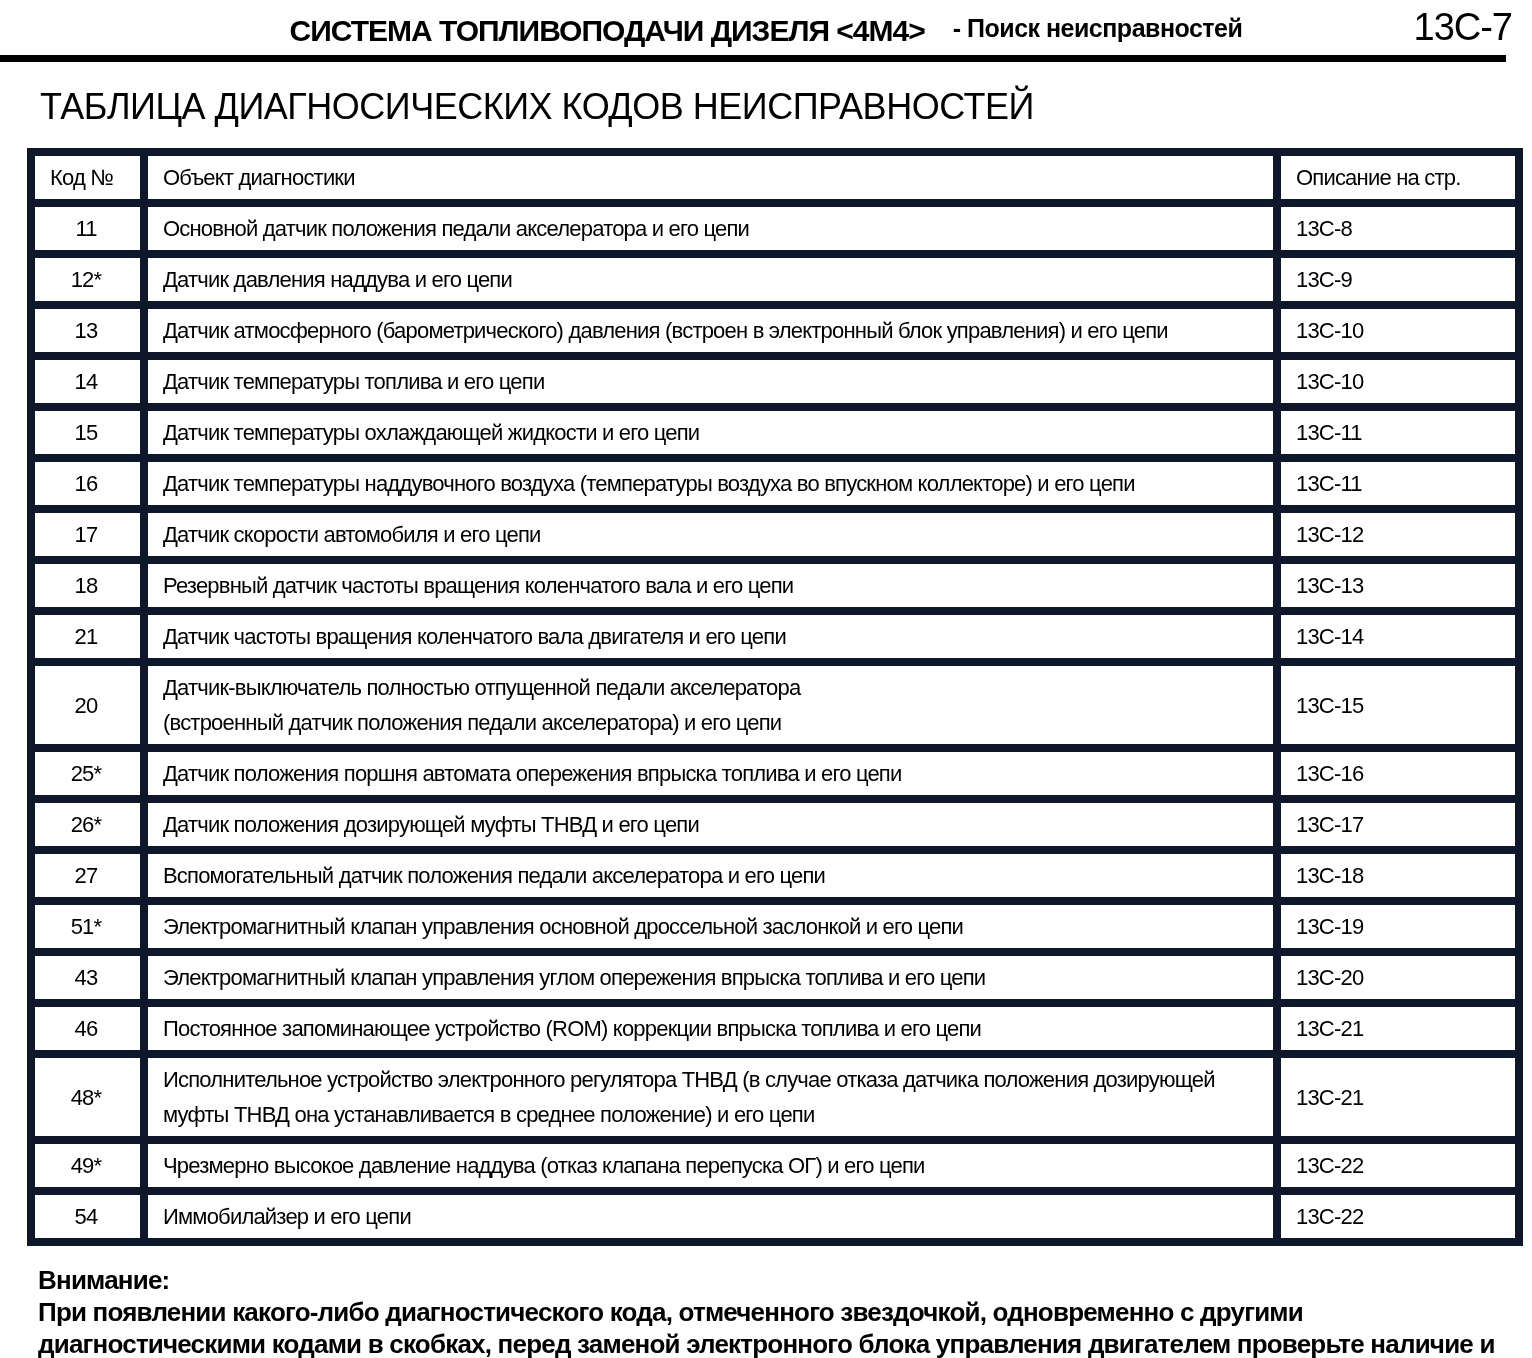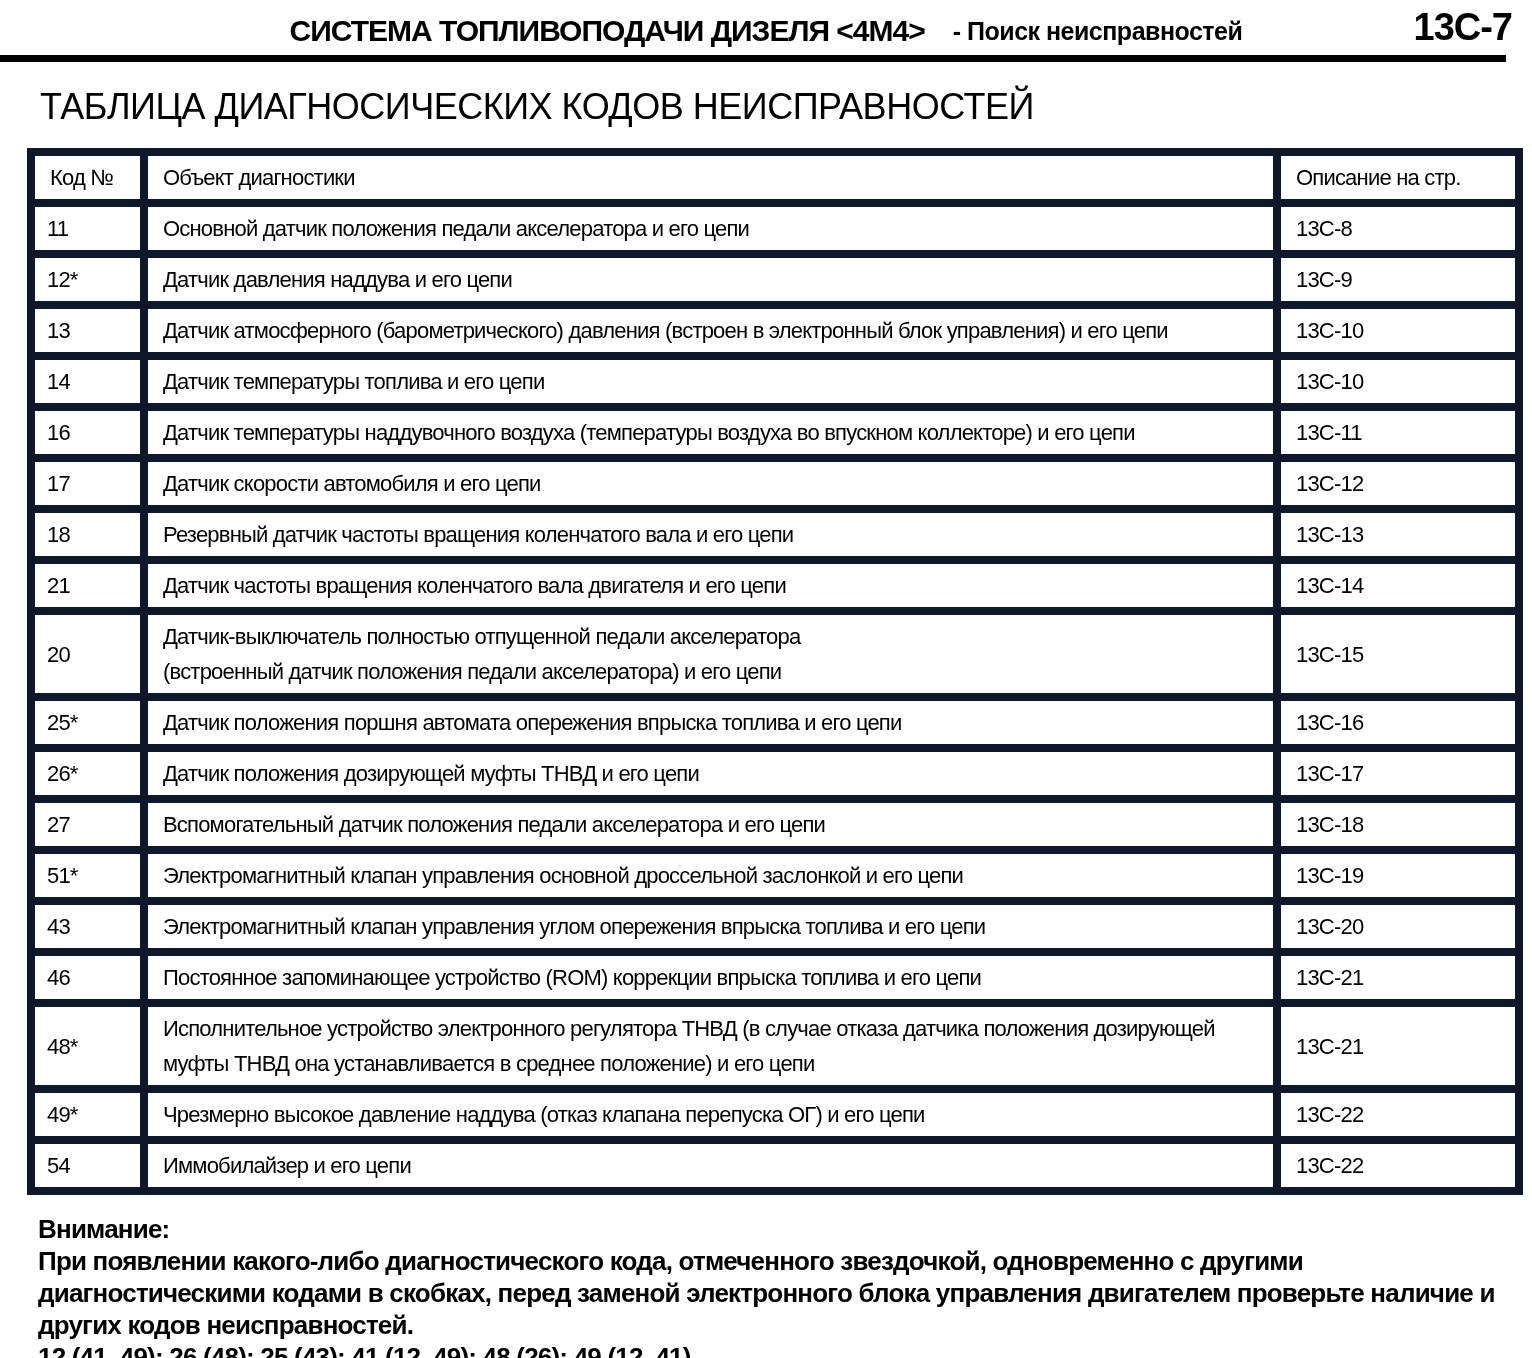--- a/index.html
+++ b/index.html
@@ -20,40 +20,40 @@
   .page-header {
     position: relative;
     display: flex;
     align-items: baseline;
     justify-content: center;
     padding-top: 14px;
     height: 36px;
   }
   .ph-center {
     display: flex;
-    align-items: center;
+    align-items: flex-start;
     gap: 28px;
     white-space: nowrap;
   }
   .ph-title {
     font-size: 30px;
     font-weight: bold;
     letter-spacing: -1px;
   }
   .ph-sub {
     font-size: 25px;
     font-weight: bold;
     letter-spacing: -0.5px;
   }
   .ph-page {
     position: absolute;
     right: 20px;
     top: 6px;
     font-size: 38px;
-    font-weight: bold;
+    font-weight: normal;
     letter-spacing: -1px;
   }
   .header-rule {
     height: 7px;
     background: #000000;
     margin: 5px 26px 0 0;
   }
   
   .page-title {
     margin: 24px 0 20px 40px;
@@ -77,21 +77,21 @@
     line-height: 35px;
     padding: 4px 15px;
     text-align: left;
     vertical-align: middle;
     overflow: hidden;
   }
   .dtc-table th { border-bottom-width: 3px; }
   .col-code  { width: 113px; }
   .col-obj   { width: 1133px; }
   .col-page  { width: 242px; }
-  .dtc-table td.cell-code { padding-left: 12px; }
+  .dtc-table td.cell-code { padding-left: 12px; text-align: center; }
   .dtc-table td.cell-obj  { white-space: pre-line; }
   
   .notice {
     margin: 18px 26px 0 38px;
     font-size: 26px;
     font-weight: bold;
     line-height: 32px;
     letter-spacing: -0.8px;
   }
   .notice-text { white-space: pre-line; }
@@ -141,20 +141,25 @@
       <td class="cell-code">13</td>
       <td class="cell-obj">Датчик атмосферного (барометрического) давления (встроен в электронный блок управления) и его цепи</td>
       <td class="cell-page">13C-10</td>
     </tr>
         <tr>
       <td class="cell-code">14</td>
       <td class="cell-obj">Датчик температуры топлива и его цепи</td>
       <td class="cell-page">13C-10</td>
     </tr>
         <tr>
+      <td class="cell-code">15</td>
+      <td class="cell-obj">Датчик температуры охлаждающей жидкости и его цепи</td>
+      <td class="cell-page">13C-11</td>
+    </tr>
+        <tr>
       <td class="cell-code">16</td>
       <td class="cell-obj">Датчик температуры наддувочного воздуха (температуры воздуха во впускном коллекторе) и его цепи</td>
       <td class="cell-page">13C-11</td>
     </tr>
         <tr>
       <td class="cell-code">17</td>
       <td class="cell-obj">Датчик скорости автомобиля и его цепи</td>
       <td class="cell-page">13C-12</td>
     </tr>
         <tr>

